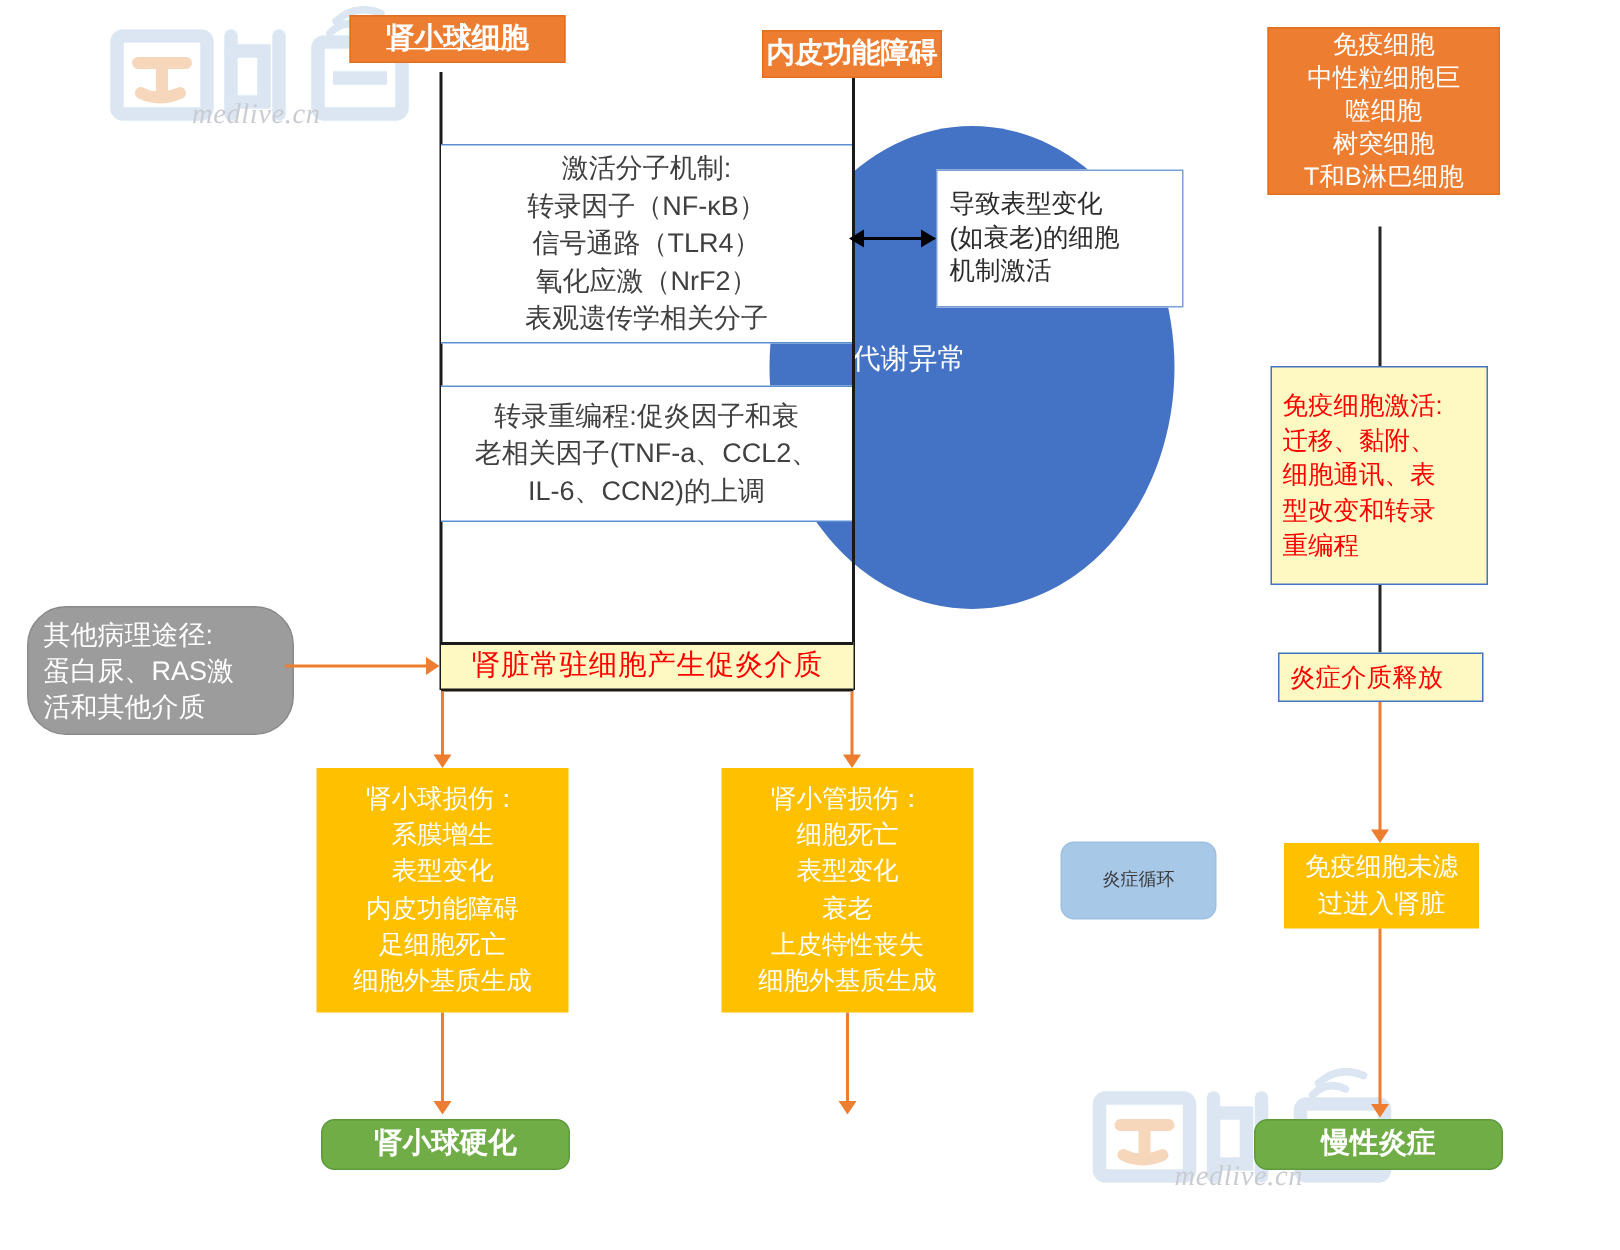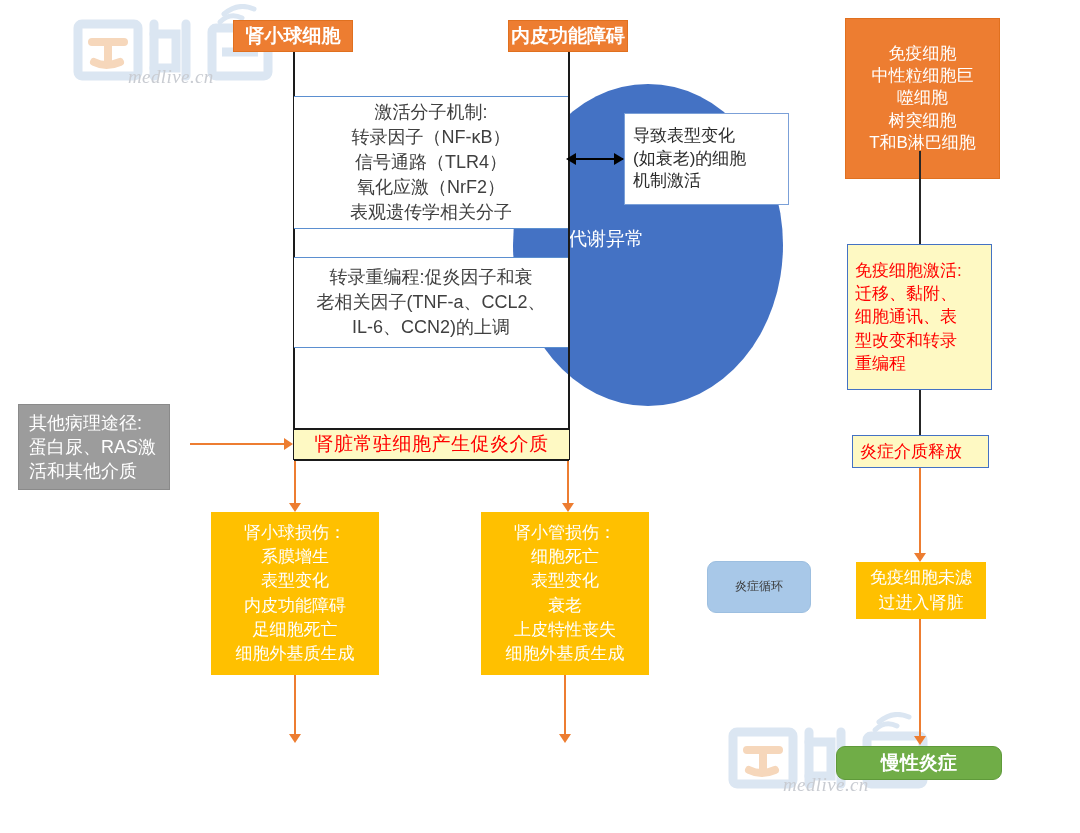--- a/index.html
+++ b/index.html
@@ -271,25 +271,25 @@
     </svg>
     <div class="wm-text" style="left:58px; top:62px;">medlive.cn</div>
   </div>
 
   <div class="blue-circle" style="left:513px; top:84px; width:270px; height:322px;"></div>
   <div class="blue-circle-label" style="left:568px; top:226px;">代谢异常</div>
 
   <div class="vline-frame" style="left:293px; top:48px; height:412px;"></div>
   <div class="vline-frame" style="left:568px; top:48px; height:412px;"></div>
 
-  <div class="node node-orange" style="left:233px; top:20px; width:120px; height:32px;">肾小球细胞</div>
+  <div class="node node-orange" style="left:233px; top:10px; width:144px; height:32px;text-decoration:underline;">肾小球细胞</div>
 
   <div class="node node-orange" style="left:508px; top:20px; width:120px; height:32px;">内皮功能障碍</div>
 
-  <div class="node node-orange-multi" style="left:845px; top:18px; width:155px; height:161px;">免疫细胞
+  <div class="node node-orange-multi" style="left:845px; top:18px; width:155px; height:112px;">免疫细胞
 中性粒细胞巨
 噬细胞
 树突细胞
 T和B淋巴细胞</div>
 
   <div class="node node-plain-white" style="left:294px; top:96px; width:274px; height:133px;">激活分子机制:
 转录因子（NF-ĸB）
 信号通路（TLR4）
 氧化应激（NrF2）
 表观遗传学相关分子</div>
@@ -301,21 +301,21 @@
   <div class="node node-white-tube-callout" style="left:624px; top:113px; width:165px; height:92px;">导致表型变化
 (如衰老)的细胞
 机制激活</div>
 
   <div class="dbl-arrow" style="left:573px; top:158px; width:50px;"></div>
   <div class="dbl-arrow-head-l" style="left:566px; top:153px;"></div>
   <div class="dbl-arrow-head-r" style="left:614px; top:153px;"></div>
 
   <div class="node node-red-black" style="left:294px; top:428px; width:275px; height:33px;">肾脏常驻细胞产生促炎介质</div>
 
-  <div class="node node-gray" style="left:18px; top:404px; width:152px; height:86px;">其他病理途径:
+  <div class="node node-gray" style="left:18px; top:404px; width:178px; height:86px;border-radius:26px;">其他病理途径:
 蛋白尿、RAS激
 活和其他介质</div>
 
   <div class="line-h-orange" style="left:190px; top:443px; width:95px;"></div>
   <div class="arrowhead-right" style="left:284px; top:438px;"></div>
 
   <div class="line-v-orange" style="left:294px; top:461px; width:2px; height:45px;"></div>
   <div class="arrowhead-down" style="left:289px; top:503px;"></div>
 
   <div class="line-v-orange" style="left:567px; top:461px; width:2px; height:45px;"></div>
@@ -334,20 +334,21 @@
 衰老
 上皮特性丧失
 细胞外基质生成</div>
 
   <div class="line-v-orange" style="left:294px; top:675px; height:62px;"></div>
   <div class="arrowhead-down" style="left:289px; top:734px;"></div>
 
   <div class="line-v-orange" style="left:564px; top:675px; height:62px;"></div>
   <div class="arrowhead-down" style="left:559px; top:734px;"></div>
 
+  <div class="node node-green" style="left:214px; top:746px; width:166px; height:34px;">肾小球硬化</div>
 
 
   <div class="line-v-black" style="left:919px; top:151px; height:93px;"></div>
 
   <div class="node node-white-blue" style="left:847px; top:244px; width:145px; height:146px;">免疫细胞激活:
 迁移、黏附、
 细胞通讯、表
 型改变和转录
 重编程</div>
 

